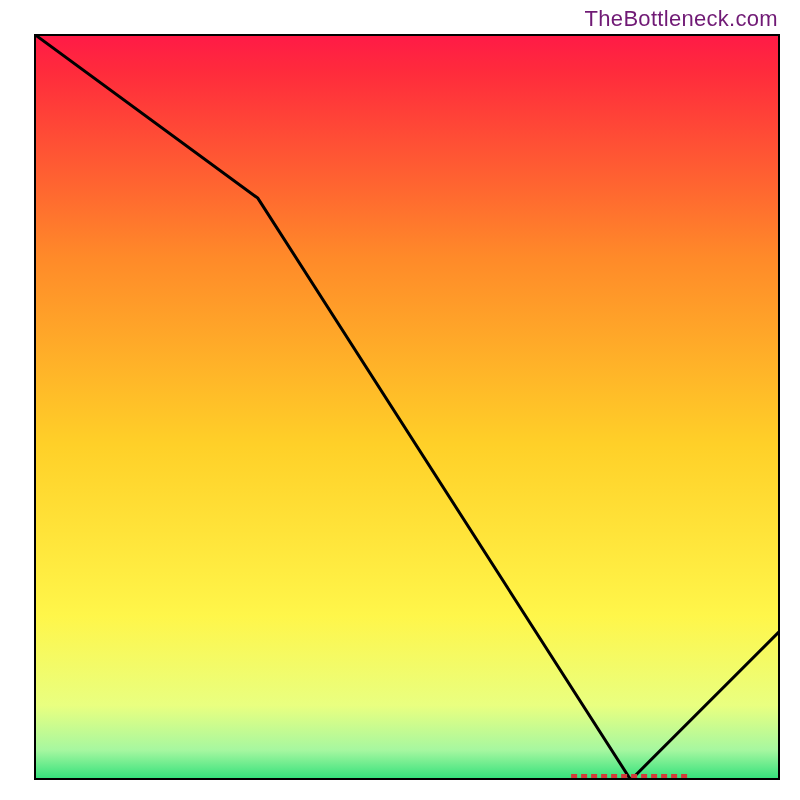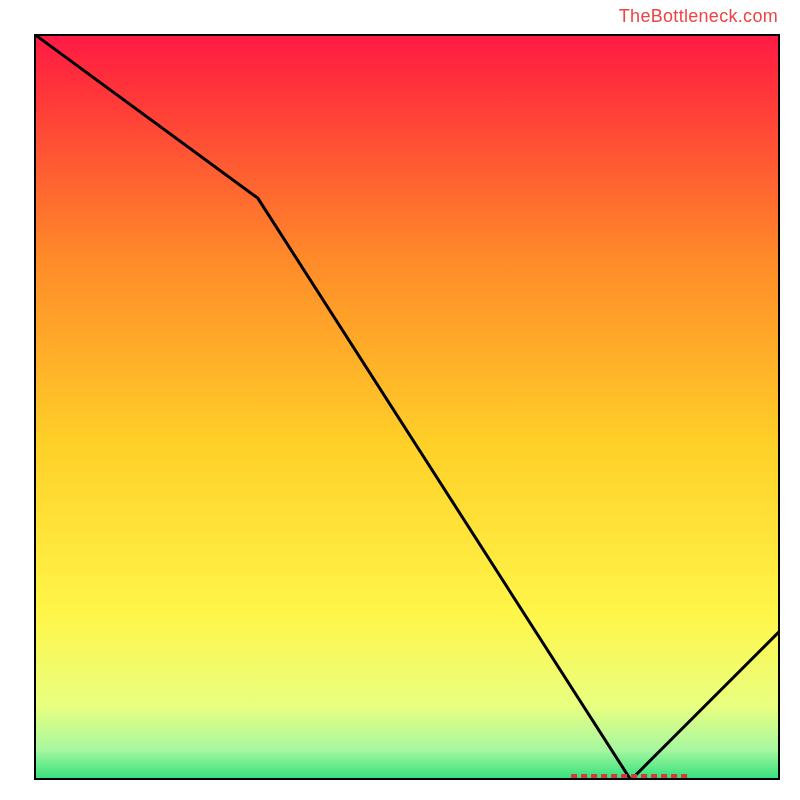--- a/index.html
+++ b/index.html
@@ -7,22 +7,22 @@
     padding: 0;
     width: 800px;
     height: 800px;
     font-family: Arial, Helvetica, sans-serif;
     background: #fff;
   }
   .chart-watermark {
     position: absolute;
     top: 6px;
     right: 22px;
-    font-size: 18px;
-    color: #ef4444;
+    font-size: 22px;
+    color: #701a75;
     font-weight: 500;
     letter-spacing: 0.3px;
   }
   .chart-container {
     position: absolute;
     left: 34px;
     top: 34px;
     width: 746px;
     height: 746px;
     box-sizing: border-box;

